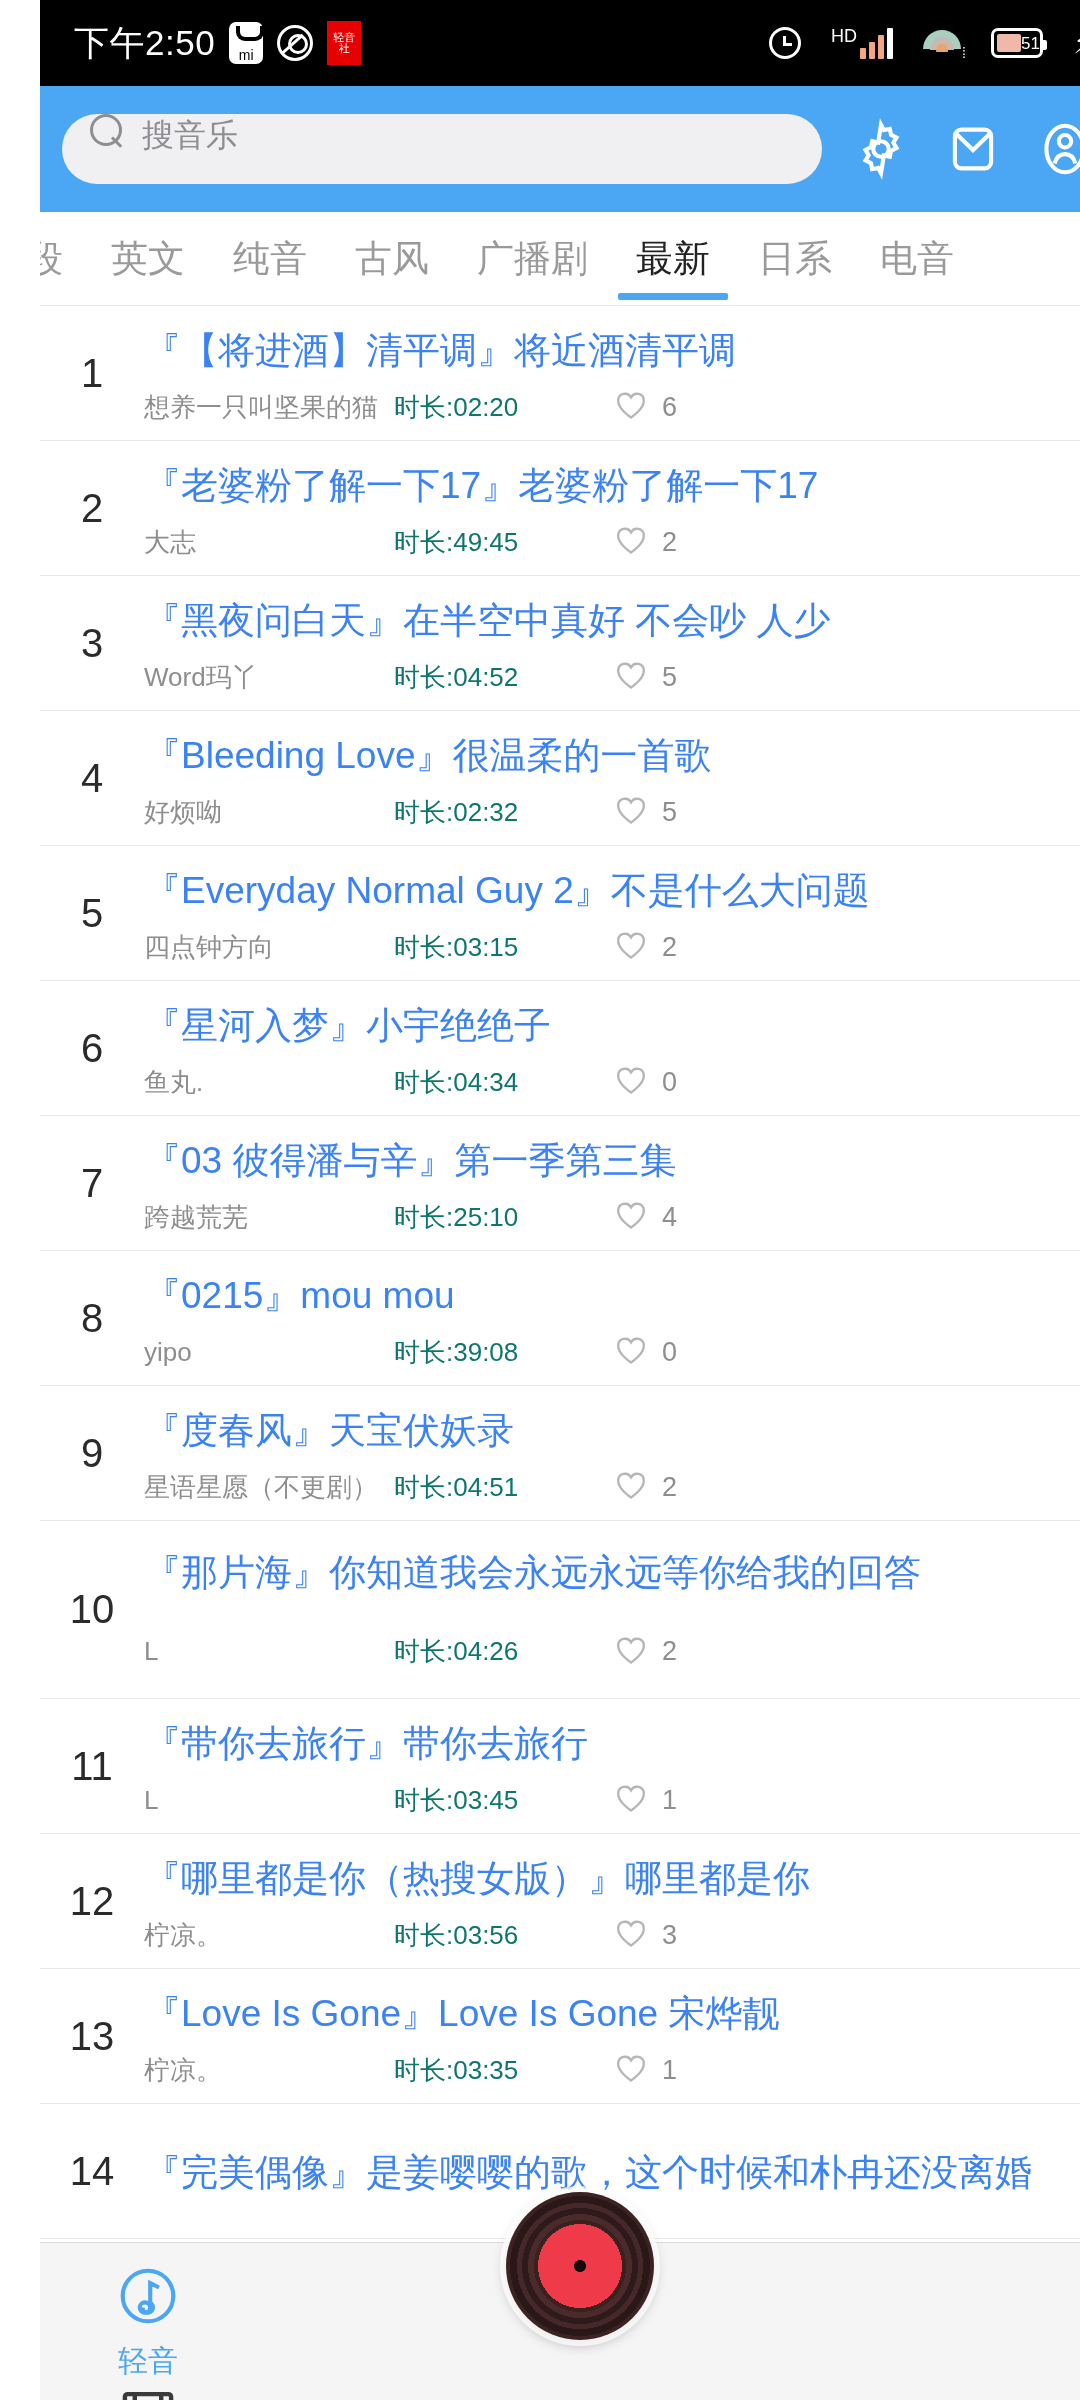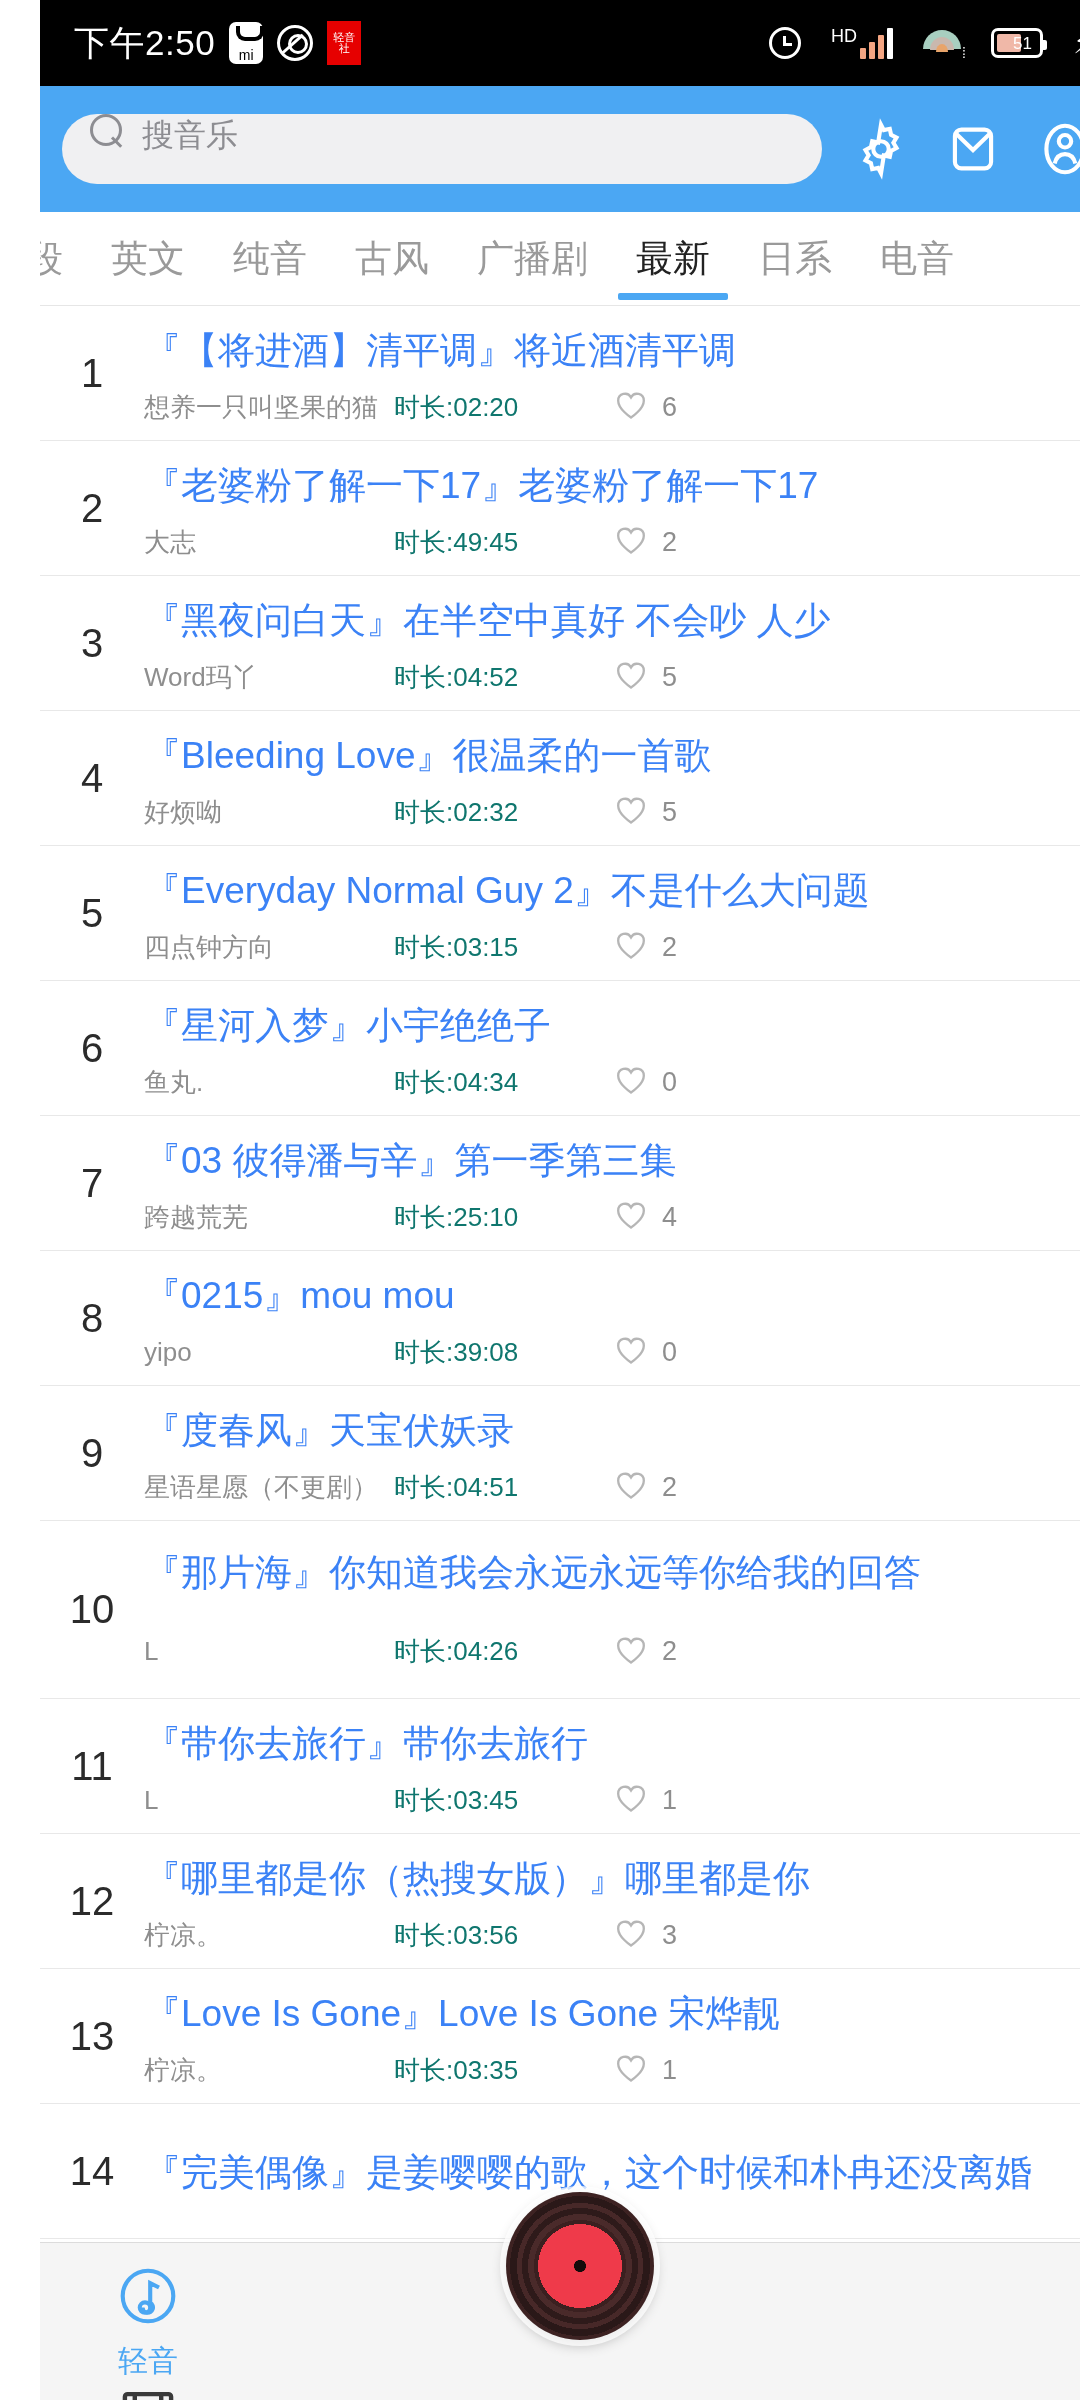--- a/index.html
+++ b/index.html
@@ -83,21 +83,21 @@
   .batt{
     width:52px; height:30px; border:3px solid #fff; border-radius:7px;
     position:relative; display:flex; align-items:center; padding:3px;
   }
   .batt::after{
     content:""; position:absolute; right:-7px; top:9px;
     width:4px; height:10px; background:#fff; border-radius:0 2px 2px 0;
   }
   .batt .fill{ height:100%; width:60%; background:#f0b8a8; border-radius:2px; }
   .batt .lbl{
-    position:absolute; left:11px; right:0; text-align:center;
+    position:absolute; left:11px; right:0; text-align:right;
     font-size:17px; color:#fff; line-height:17px;
   }
   .bolt{ font-size:30px; line-height:30px; }
 
   
   .header{
     height:126px; background:#4ba7f3;
     display:flex; align-items:center; padding:0 22px;
   }
   .searchbox{

